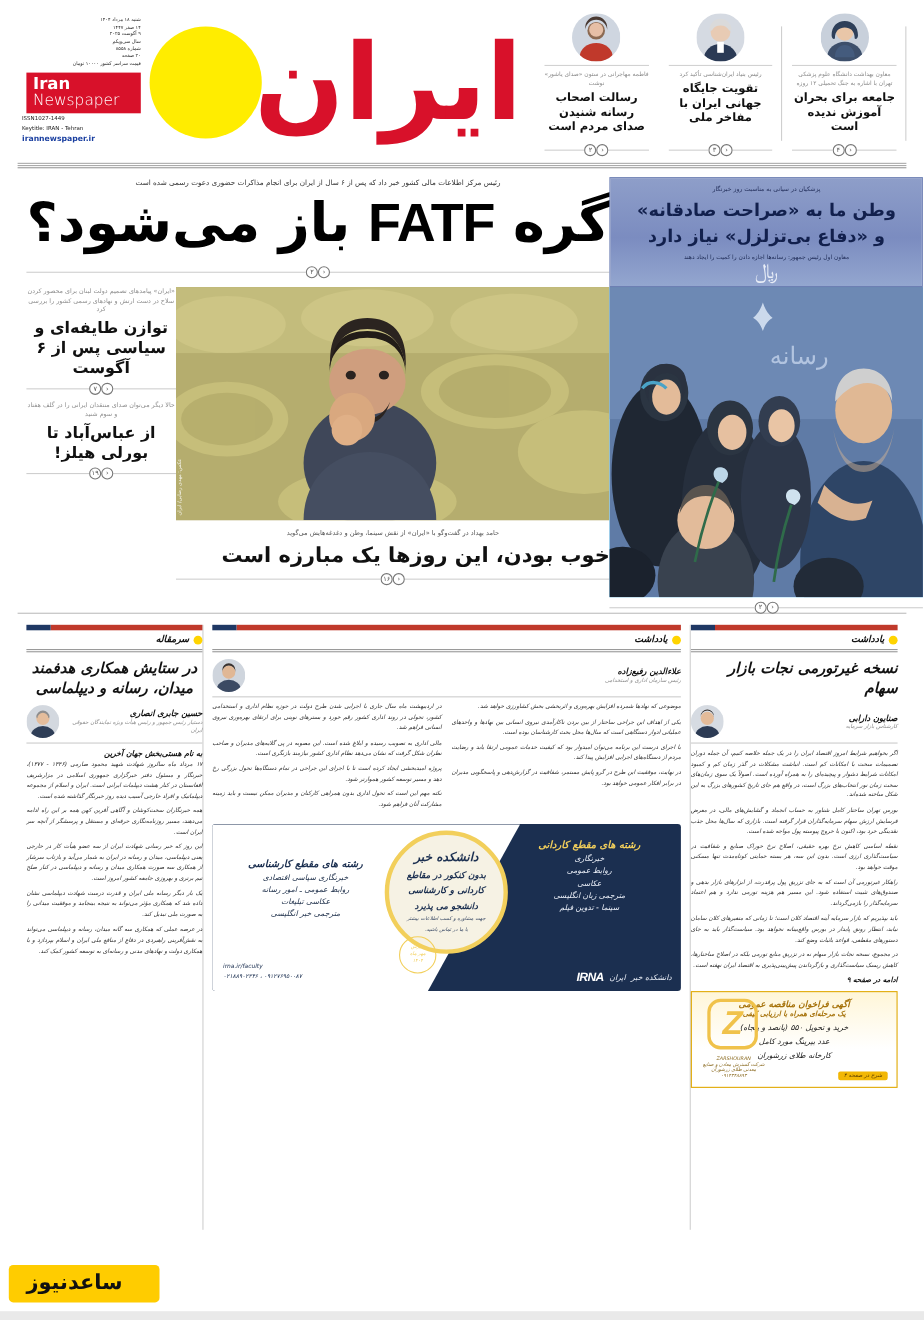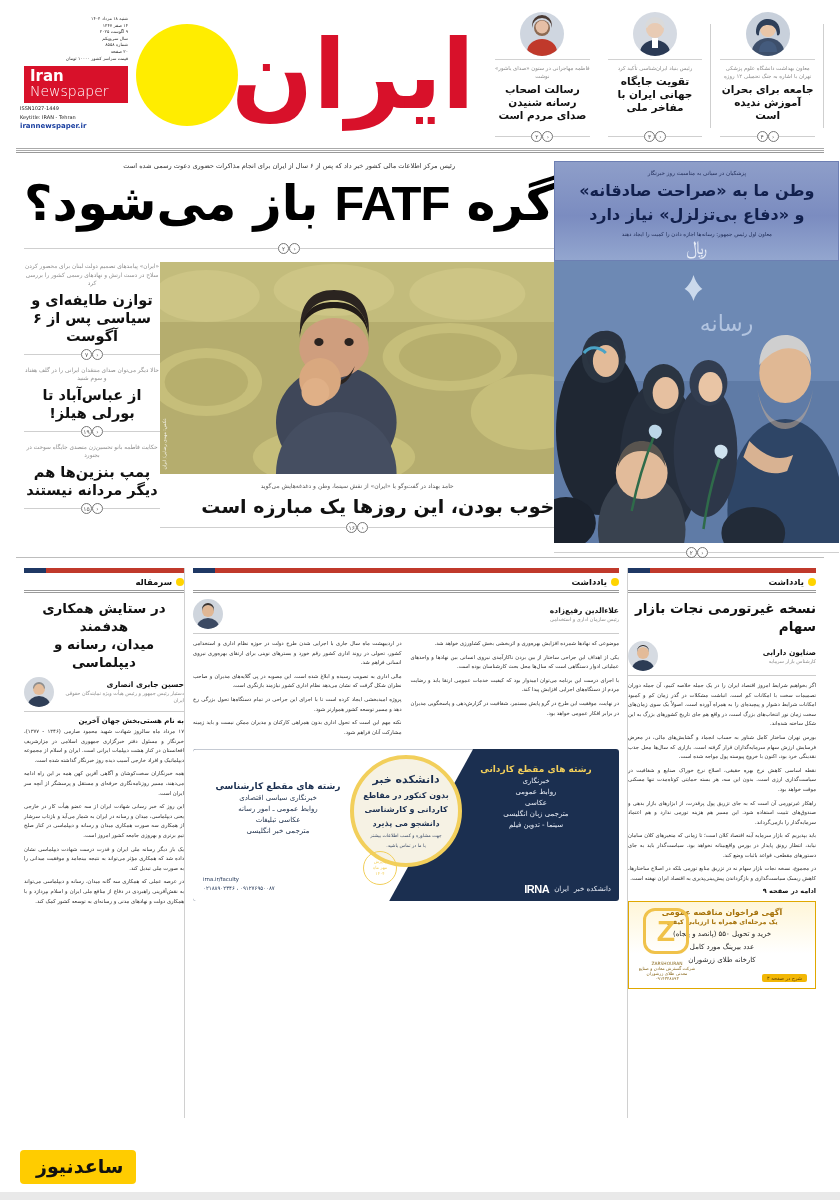--- a/index.html
+++ b/index.html
@@ -208,20 +208,21 @@
   }
 
   
   .sec-div { margin: 6px 16px 0 16px; height: 1px; background: #bdbdbd; }
 
   
   .lower {
     display: flex; flex-direction: row-reverse;
     padding: 10px 16px 0 16px;
     height: 560px;
+    font-style: italic;
   }
   .col-edit { flex: 0 0 168px; padding-right: 0; padding-left: 8px; }
   .col-mid  { flex: 1; padding: 0 8px; border-right: 1px solid #d0d0d0; border-left: 1px solid #d0d0d0; }
   .col-left { flex: 0 0 196px; padding-right: 8px; }
 
   .sec-bar { height: 5px; display: flex; }
   .sec-bar .b1 { flex: 1; background: #c0392b; }
   .sec-bar .b2 { flex: 0 0 22px; background: #1f3864; }
   .sec-head {
     display: flex; align-items: center; justify-content: flex-start;
@@ -300,24 +301,24 @@
   }
   .ad-h-d { font-size: 9px; font-weight: bold; color: #1b2f50; line-height: 13px; }
   .ad-li-d { font-size: 7px; color: #24354f; line-height: 11px; }
   .ad-contact { position: absolute; left: 10px; bottom: 8px; font-size: 5.4px; color: #1b2f50; text-align: left; direction: ltr; line-height: 9px; }
   .ad-irna-logo { position: absolute; right: 8px; bottom: 6px; display: flex; align-items: center; gap: 5px; }
   .irna-mark { font-size: 11px; font-weight: bold; color: #fff; font-family: "Liberation Sans", sans-serif; letter-spacing: -.5px; }
   .ad-seal { position: absolute; left: 170px; bottom: 16px; width: 34px; height: 34px; border-radius: 50%; border: 1px solid #f2cf5b; color: #f2cf5b; font-size: 4.4px; display: flex; align-items: center; justify-content: center; text-align: center; line-height: 6px; padding: 2px; }
 
   
   .watermark {
-    position: absolute; left: 20px; bottom: 16px;
+    position: absolute; left: 8px; bottom: 16px;
     background: #ffcc00; color: #111;
     font-size: 19px; font-weight: bold;
-    padding: 5px 12px 7px 16px;
+    padding: 5px 33px 7px 16px;
     border-radius: 4px;
     letter-spacing: 0px;
   }
 
   .pagefoot { position: absolute; left: 0; right: 0; bottom: 0; height: 8px; background: #e9e9e9; }
 </style>
 </head>
 <body>
 
 <div class="page">
@@ -465,32 +466,20 @@
             <div class="tc-page">
               <span class="pg-line"></span>
               <span class="pg-mark">
                 <span class="pg-c">‹</span>
                 <span class="pg-c">۱۹</span>
               </span>
               <span class="pg-line"></span>
             </div>
           </div>
 
-          <div class="newsitem">
-            <div class="ni-kicker">حکایت فاطمه بانو تحسین‌زن متصدی جایگاه سوخت در بجنورد</div>
-            <div class="ni-title">پمپ بنزین‌ها هم دیگر مردانه نیستند</div>
-            <div class="tc-page">
-              <span class="pg-line"></span>
-              <span class="pg-mark">
-                <span class="pg-c">‹</span>
-                <span class="pg-c">۱۵</span>
-              </span>
-              <span class="pg-line"></span>
-            </div>
-          </div>
 
         </div>
 
         <div class="lead-photo-wrap">
           <div class="photo">
             <svg width="100%" height="100%" viewBox="0 0 340 212" preserveAspectRatio="none">
               <rect width="340" height="212" fill="#b5ad6e"></rect>
               <g fill="#c3bc7c">
                 <rect x="0" y="0" width="340" height="60"></rect>
               </g>

